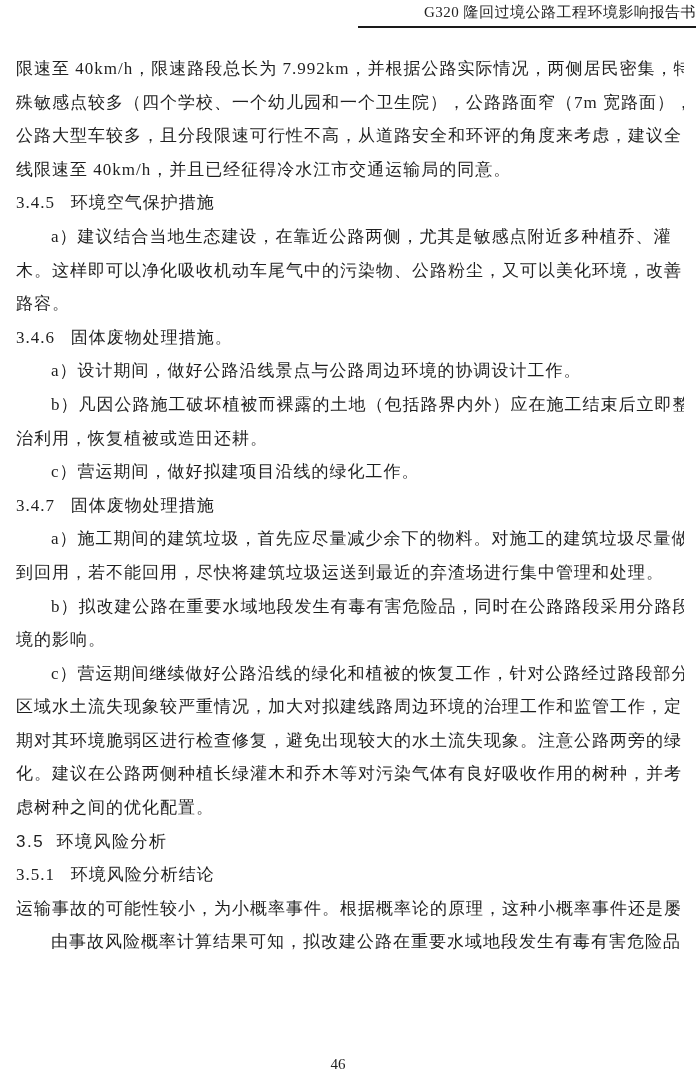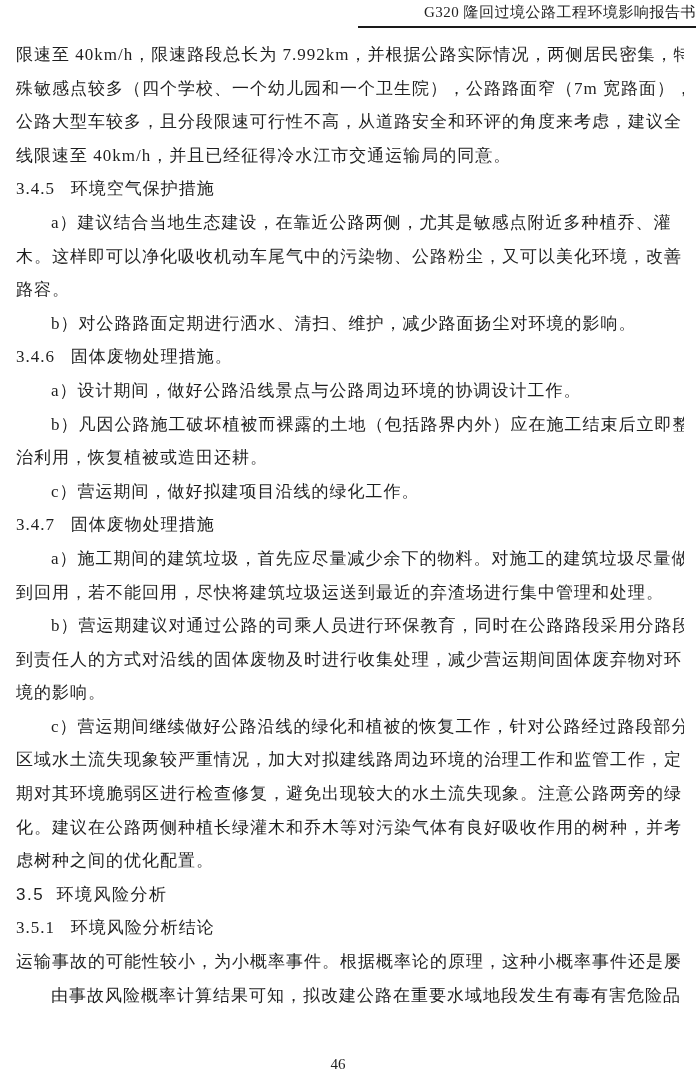--- a/index.html
+++ b/index.html
@@ -28,21 +28,21 @@
     padding-bottom: 4px;
   }
   .header-title {
     font-size: 15px;
     letter-spacing: 0.5px;
     white-space: pre;
   }
   
   .body {
     position: absolute;
-    top: 38px;
+    top: 52px;
     left: 16px;
     width: 668px;
   }
   .para { margin: 0; padding: 0; }
   .line {
     display: block;
     height: 33.6px;
     line-height: 33.6px;
     font-size: 17px;
     letter-spacing: 1px;
@@ -90,23 +90,20 @@
     <p class="para">
       <span class="line">3.4.5   环境空气保护措施</span>
     </p>
 
     <p class="para">
       <span class="line ind">a）建议结合当地生态建设，在靠近公路两侧，尤其是敏感点附近多种植乔、灌</span>
       <span class="line">木。这样即可以净化吸收机动车尾气中的污染物、公路粉尘，又可以美化环境，改善</span>
       <span class="line">路容。</span>
     </p>
 
-    <p class="para">
-      <span class="line ind">b）对公路路面定期进行洒水、清扫、维护，减少路面扬尘对环境的影响。</span>
-    </p>
 
     <p class="para">
       <span class="line">3.4.6   固体废物处理措施。</span>
     </p>
 
     <p class="para">
       <span class="line ind">a）设计期间，做好公路沿线景点与公路周边环境的协调设计工作。</span>
     </p>
 
     <p class="para">
@@ -121,22 +118,21 @@
     <p class="para">
       <span class="line">3.4.7   固体废物处理措施</span>
     </p>
 
     <p class="para">
       <span class="line ind">a）施工期间的建筑垃圾，首先应尽量减少余下的物料。对施工的建筑垃圾尽量做</span>
       <span class="line">到回用，若不能回用，尽快将建筑垃圾运送到最近的弃渣场进行集中管理和处理。</span>
     </p>
 
     <p class="para">
-      <span class="line ind">b）营运期建议对通过公路的司乘人员进行环保教育，同时在公路路段采用分路段</span>
-      <span class="line">到责任人的方式对沿线的固体废物及时进行收集处理，减少营运期间固体废弃物对环</span>
+      <span class="line ind">b）拟改建公路在重要水域地段发生有毒有害危险品，同时在公路路段采用分路段</span>
       <span class="line">境的影响。</span>
     </p>
 
     <p class="para">
       <span class="line ind">c）营运期间继续做好公路沿线的绿化和植被的恢复工作，针对公路经过路段部分</span>
       <span class="line">区域水土流失现象较严重情况，加大对拟建线路周边环境的治理工作和监管工作，定</span>
       <span class="line">期对其环境脆弱区进行检查修复，避免出现较大的水土流失现象。注意公路两旁的绿</span>
       <span class="line">化。建议在公路两侧种植长绿灌木和乔木等对污染气体有良好吸收作用的树种，并考</span>
       <span class="line">虑树种之间的优化配置。</span>
     </p>

